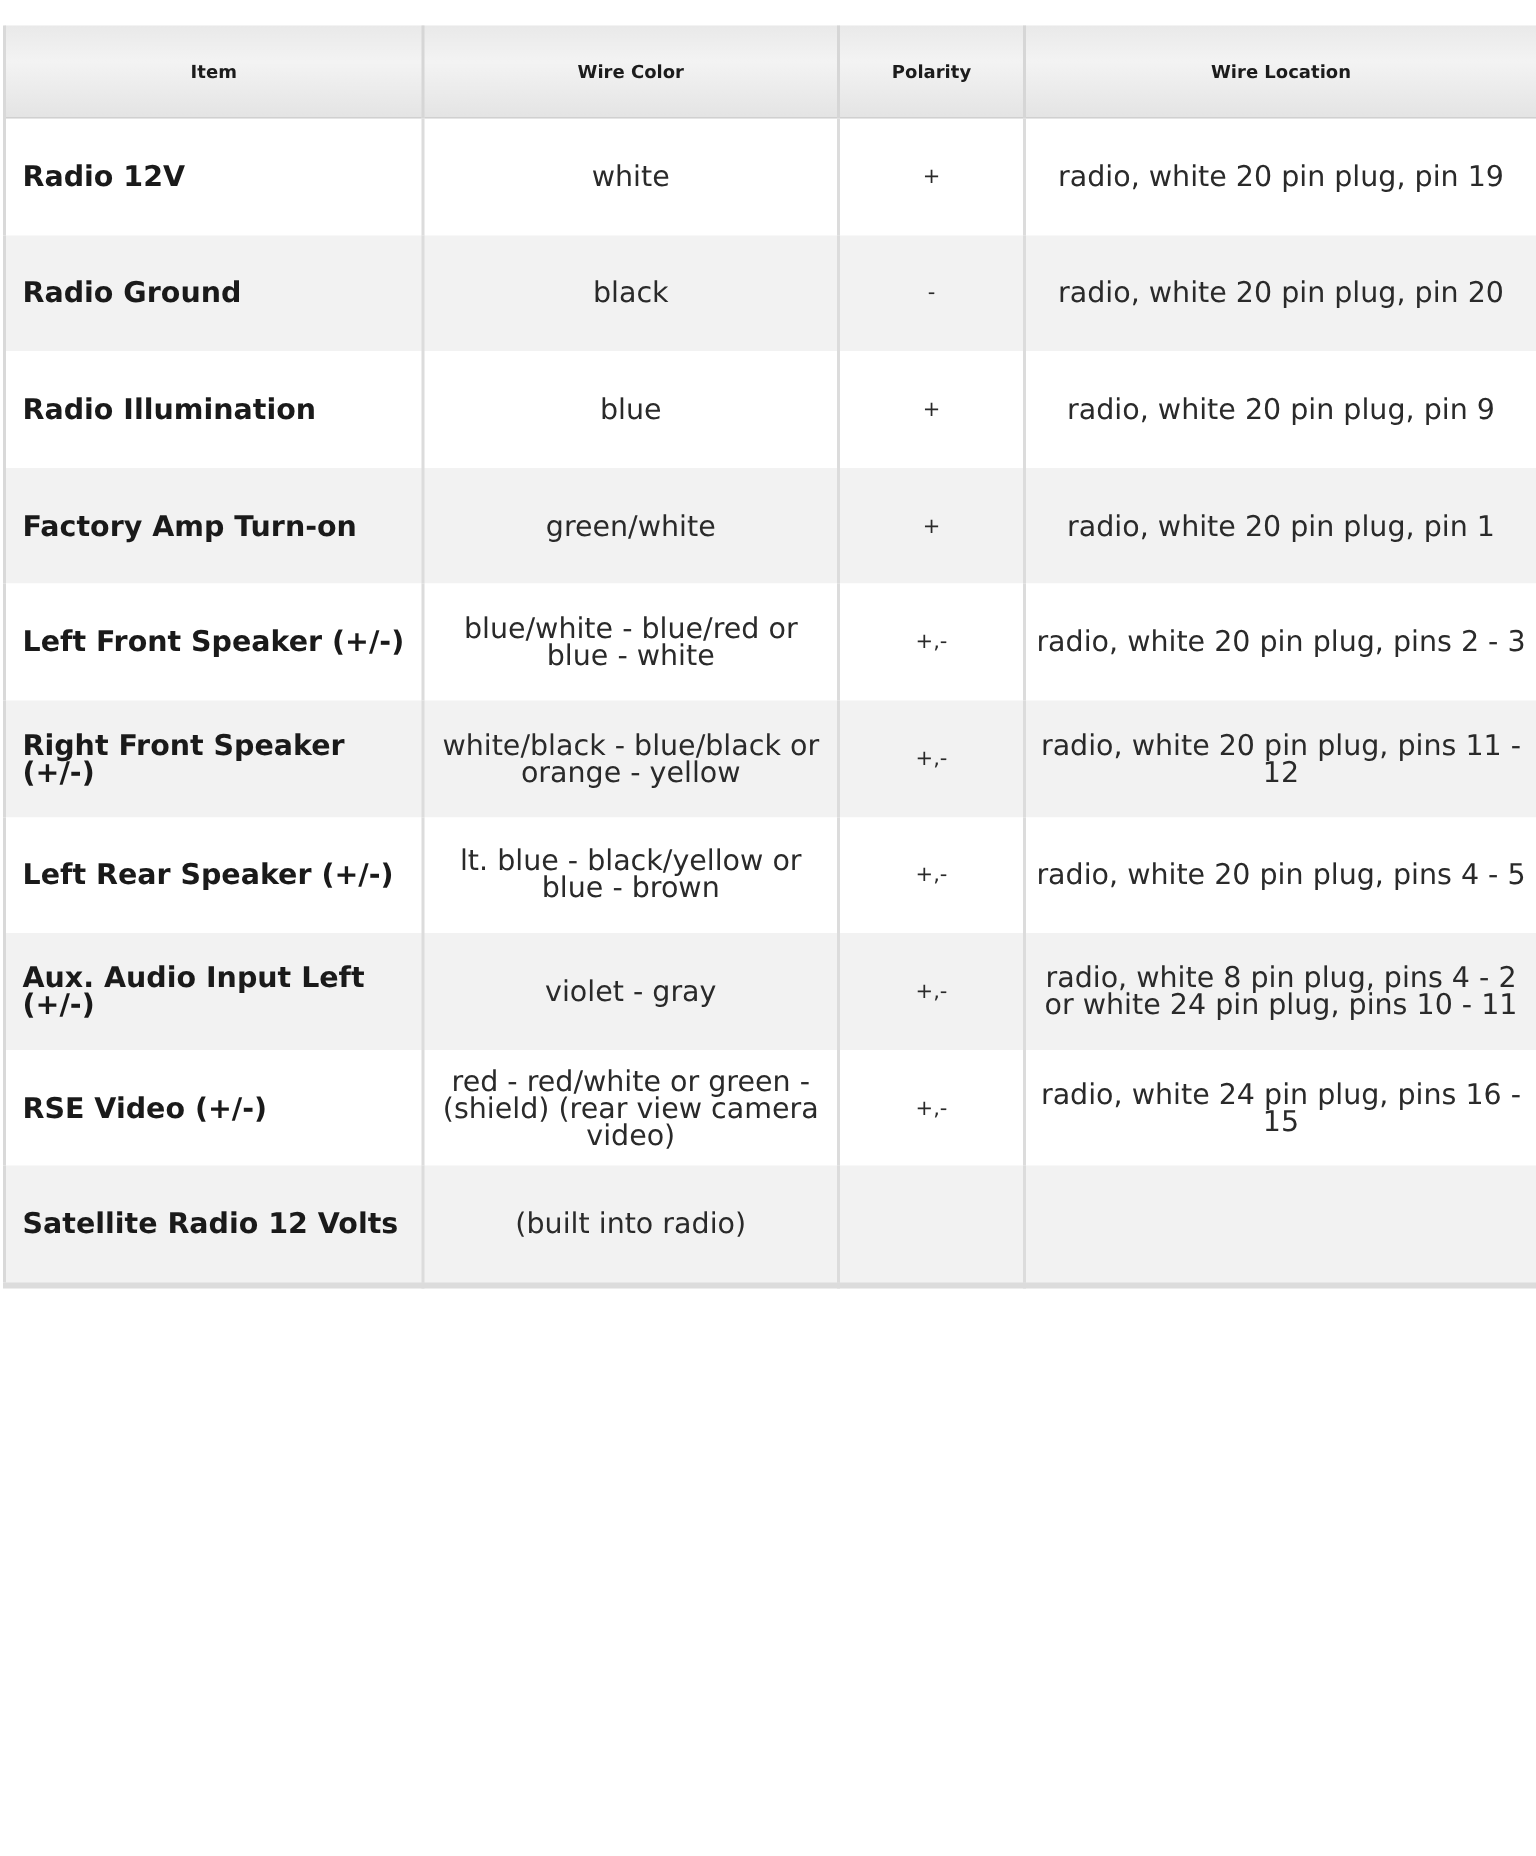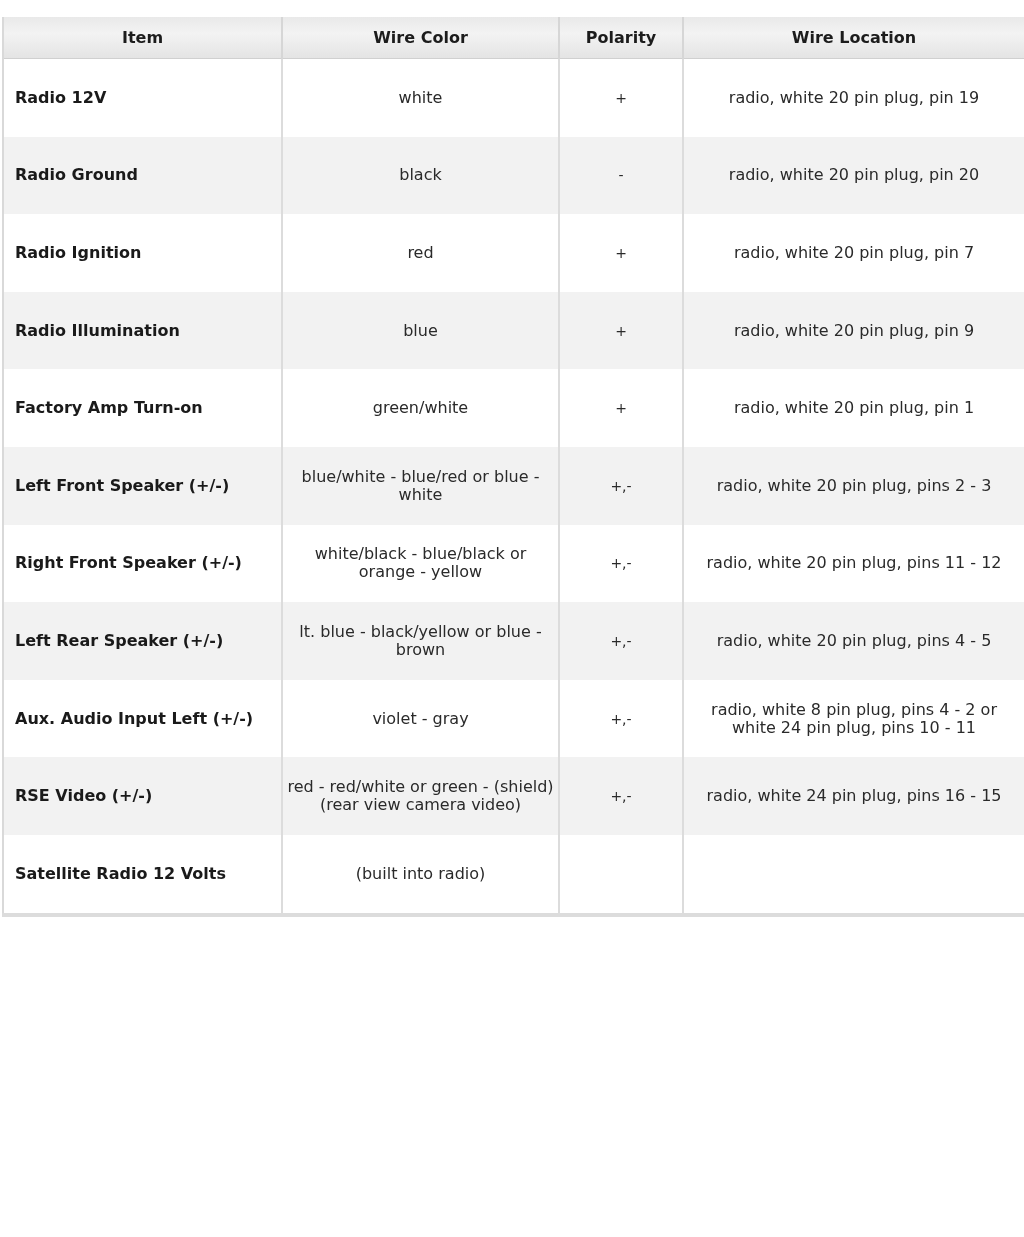--- a/index.html
+++ b/index.html
@@ -1,21 +1,21 @@
 <!DOCTYPE html>
 <html><head>
 <meta charset="utf-8">
 <style>
   html, body { margin: 0; padding: 0; background: #ffffff; }
   body { width: 1024px; height: 1237px; overflow: hidden; font-family: "DejaVu Sans", "Liberation Sans", sans-serif; color: #222; }
   .wrap { position: absolute; left: 2px; top: 17px; width: 1024px; }
   table { border-collapse: collapse; width: 1022px; table-layout: fixed; border-left: 2px solid #d9d9d9; border-bottom: 4px solid #dcdcdc; }
   col.c1 { width: 279px; } col.c2 { width: 277px; } col.c3 { width: 124px; } col.c4 { width: 342px; }
-  thead th { height: 41px; background: linear-gradient(#e9e9e9, #f3f3f3 40%, #e4e4e4); font-weight: bold; font-size: 16px; color: #1c1c1c; text-align: center; border-right: 2px solid #d6d6d6; border-bottom: 1px solid #d0d0d0; padding: 0; }
-  tbody td { height: 77.6px; border-right: 2px solid #dcdcdc; text-align: center; font-size: 16px; line-height: 18px; padding: 0 4px; color: #2a2a2a; }
+  thead th { height: 41px; background: linear-gradient(#e9e9e9, #f3f3f3 40%, #e4e4e4); font-weight: bold; font-size: 12px; color: #1c1c1c; text-align: center; border-right: 2px solid #d6d6d6; border-bottom: 1px solid #d0d0d0; padding: 10px; }
+  tbody td { height: 77.6px; border-right: 2px solid #dcdcdc; text-align: center; font-size: 19px; line-height: 18px; padding: 0 4px; color: #2a2a2a; }
   tbody tr:nth-child(even) td { background: #f2f2f2; }
   tbody tr:nth-child(odd) td { background: #ffffff; }
   tbody td.item { text-align: left; font-weight: bold; padding-left: 11px; color: #1a1a1a; }
   tbody td.pol { font-size: 14px; }
   .loc { white-space: normal; }
 </style>
 </head>
 <body>
 
 <div class="wrap">
@@ -39,26 +39,20 @@
         <td class="item">Radio 12V</td>
         <td>white</td>
         <td class="pol">+</td>
         <td class="loc">radio, white 20 pin plug, pin 19</td>
       </tr>
       <tr>
         <td class="item">Radio Ground</td>
         <td>black</td>
         <td class="pol">-</td>
         <td class="loc">radio, white 20 pin plug, pin 20</td>
-      </tr>
-      <tr>
-        <td class="item">Radio Ignition</td>
-        <td>red</td>
-        <td class="pol">+</td>
-        <td class="loc">radio, white 20 pin plug, pin 7</td>
       </tr>
       <tr>
         <td class="item">Radio Illumination</td>
         <td>blue</td>
         <td class="pol">+</td>
         <td class="loc">radio, white 20 pin plug, pin 9</td>
       </tr>
       <tr>
         <td class="item">Factory Amp Turn-on</td>
         <td>green/white</td>

